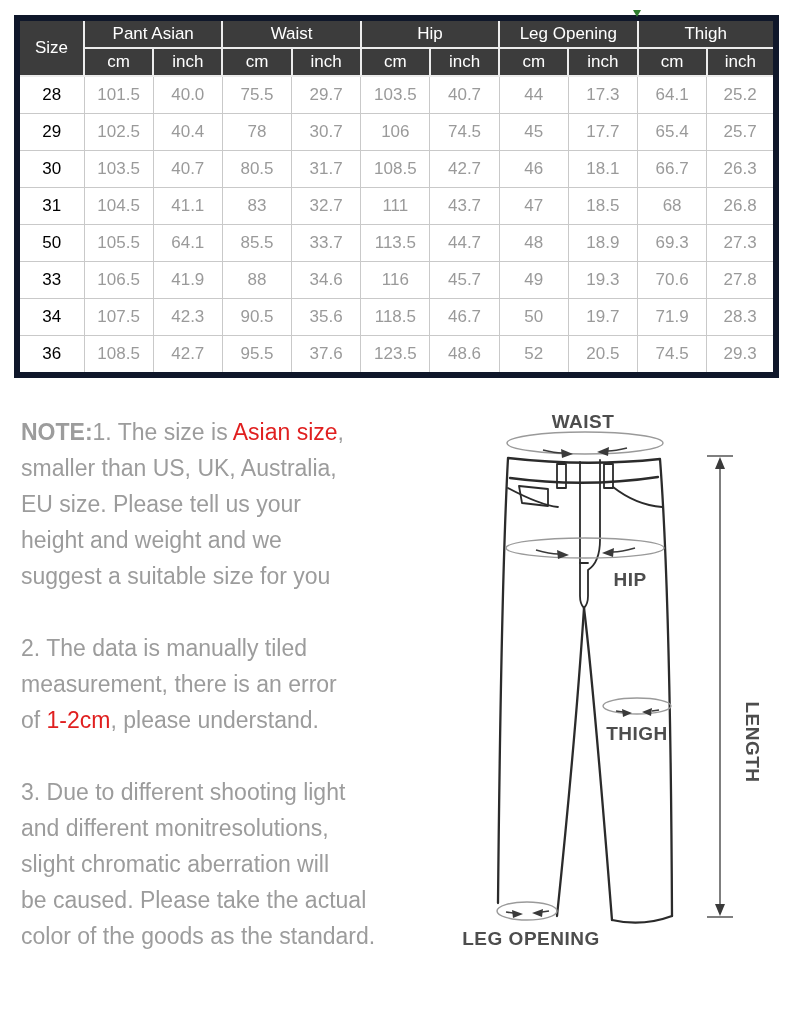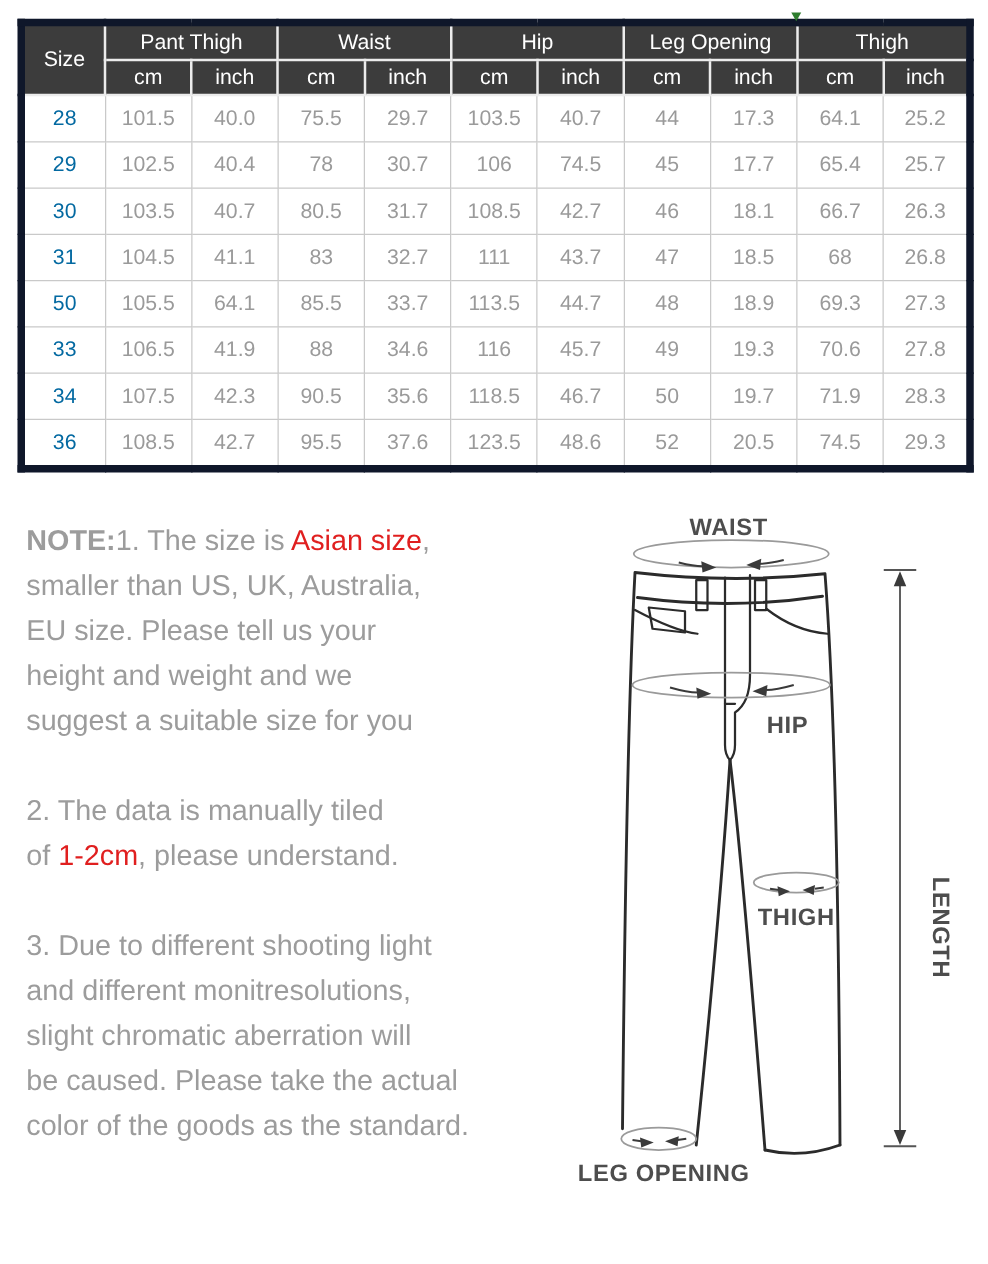--- a/index.html
+++ b/index.html
@@ -17,21 +17,21 @@
   table.size-chart thead th {
     background:#3c3c3c; color:#ffffff; font-weight:normal;
     font-size:17px; border:2px solid #ececec; height:26px;
     text-align:center; vertical-align:middle; padding:0;
   }
   table.size-chart tbody td {
     border:1px solid #c9c9c9; font-size:17px; color:#9a9a9a;
     text-align:center; vertical-align:middle; height:36px; padding:0;
     background:#ffffff;
   }
-  table.size-chart tbody td.size { color:#0369a1; }
+  table.size-chart tbody td.size { color:#000000; }
 
   .green-mark {
     position:absolute; left:633px; top:10px; width:0; height:0;
     border-left:4px solid transparent; border-right:4px solid transparent;
     border-top:7px solid #2e7d2e;
   }
 
   
   .notes {
     position:absolute; left:21px; top:414px; width:430px;
@@ -71,21 +71,21 @@
         <col>
         <col>
         <col>
         <col>
         <col>
         <col>
     </colgroup>
     <thead>
       <tr>
         <th rowspan="2">Size</th>
-        <th colspan="2">Pant Thigh</th>
+        <th colspan="2">Pant Asian</th>
         <th colspan="2">Waist</th>
         <th colspan="2">Hip</th>
         <th colspan="2">Leg Opening</th>
         <th colspan="2">Thigh</th>
       </tr>
       <tr>
         <th>cm</th>
         <th>inch</th>
         <th>cm</th>
         <th>inch</th>
@@ -209,20 +209,21 @@
   <div class="notes">
     <div class="note-block">
       <div class="nl"><span class="note-label">NOTE:</span><span>1. The size is </span><span class="red">Asian size</span><span>,</span></div>
       <div class="nl">smaller than US, UK, Australia,</div>
       <div class="nl">EU size. Please tell us your</div>
       <div class="nl">height and weight and we</div>
       <div class="nl">suggest a suitable size for you</div>
     </div>
     <div class="note-block">
       <div class="nl">2. The data is manually tiled</div>
+      <div class="nl">measurement, there is an error</div>
       <div class="nl"><span>of </span><span class="red">1-2cm</span><span>, please understand.</span></div>
     </div>
     <div class="note-block">
       <div class="nl">3. Due to different shooting light</div>
       <div class="nl">and different monitresolutions,</div>
       <div class="nl">slight chromatic aberration will</div>
       <div class="nl">be caused. Please take the actual</div>
       <div class="nl">color of the goods as the standard.</div>
     </div>
   </div>

